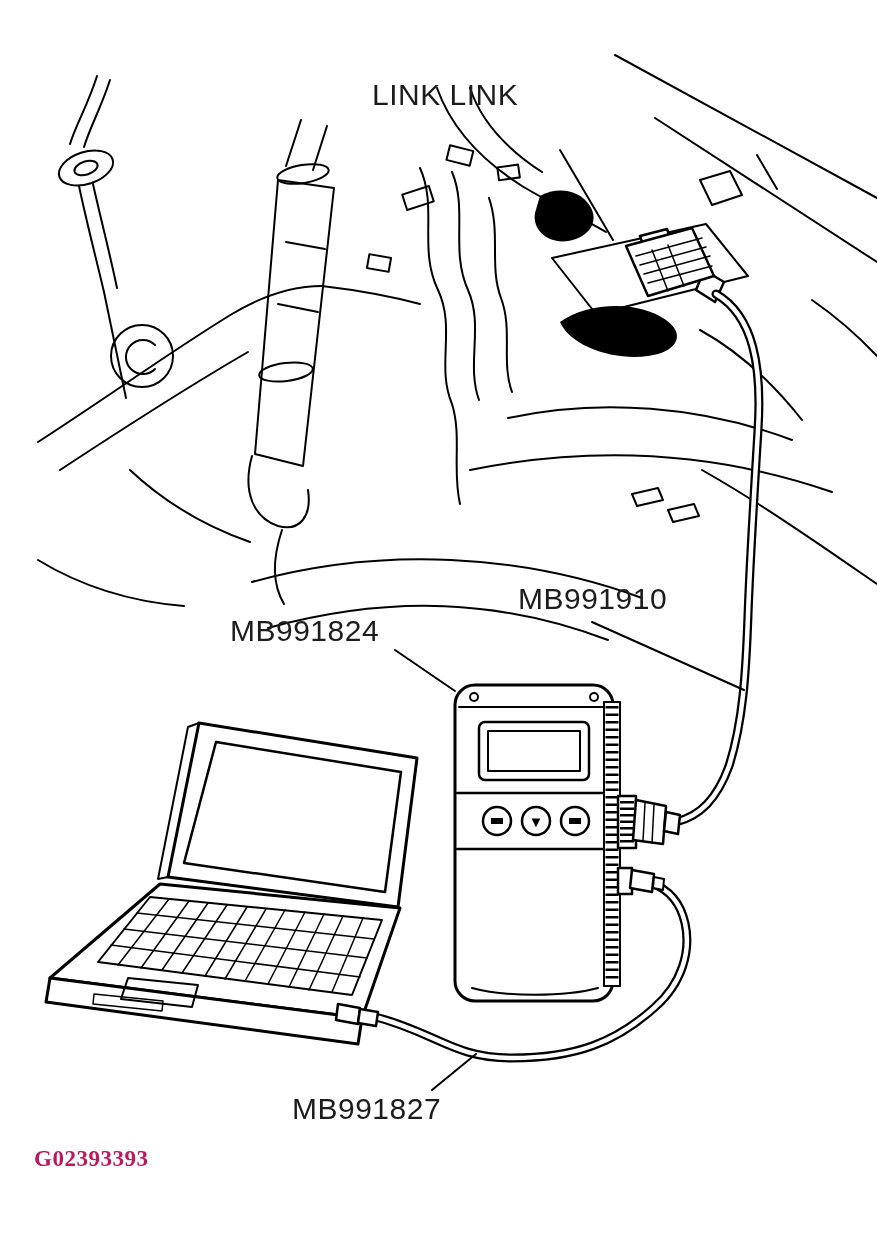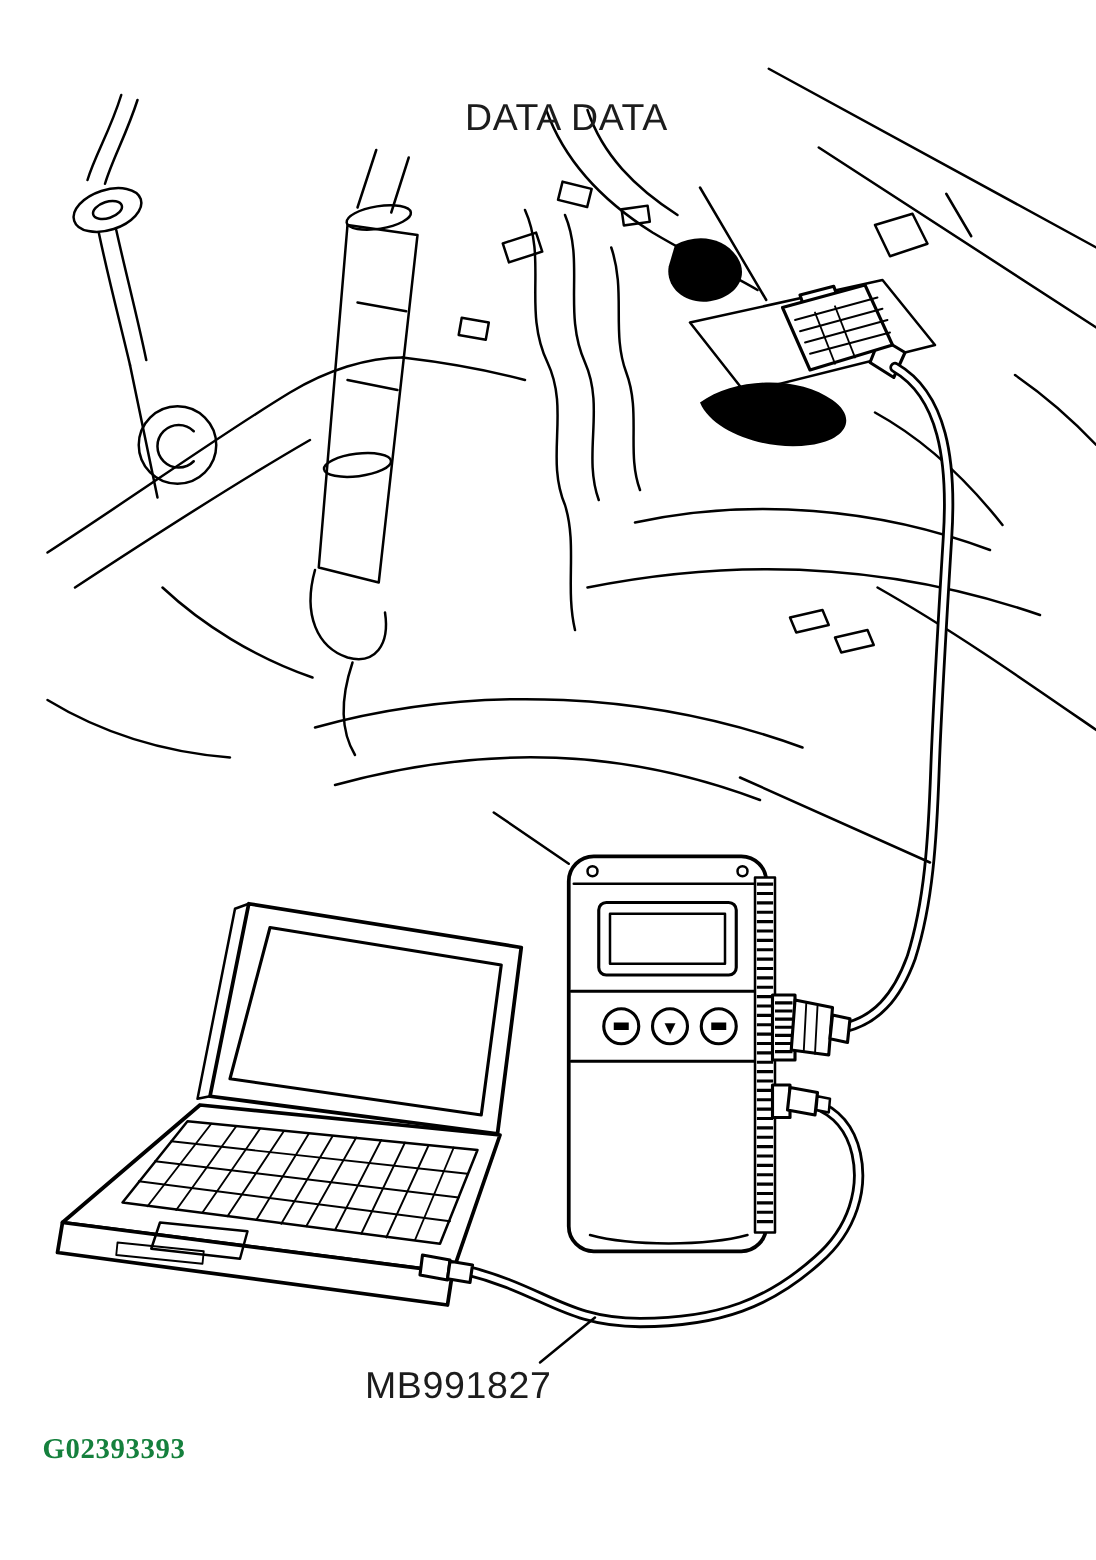--- a/index.html
+++ b/index.html
@@ -12,21 +12,21 @@
   .ln3{stroke-width:3}
   .wf{fill:#fff}
   .bk{fill:#000;stroke:none}
   .rib{stroke:#000;fill:none;stroke-width:13;stroke-dasharray:2.5 5}
   .rib2{stroke:#000;fill:none;stroke-width:14;stroke-dasharray:2.5 4}
   .cable-o{stroke:#000;fill:none;stroke-width:9;stroke-linecap:round}
   .cable-i{stroke:#fff;fill:none;stroke-width:4.5;stroke-linecap:round}
   .label{position:absolute;font-size:30px;letter-spacing:.5px;line-height:1.12;
          white-space:nowrap;color:#1c1c1c}
   .figure-id{position:absolute;font-family:"Liberation Serif",serif;font-weight:700;
-             font-size:23px;color:#15803d;letter-spacing:.5px}
+             font-size:23px;color:#be185d;letter-spacing:.5px}
   svg text{fill:#000;stroke:none;font-family:"Liberation Sans",sans-serif}
 </style>
 </head>
 <body>
 
 <div class="canvas">
 
 <svg width="877" height="1248" viewBox="0 0 877 1248">
 
   <g>
@@ -175,22 +175,24 @@
 
   <g>
     <path class="ln" d="M560,150 L613,240"></path>
     <path class="ln" d="M592,622 L744,690"></path>
     <path class="ln" d="M395,650 L455,691"></path>
     <path class="ln" d="M432,1090 L476,1054"></path>
   </g>
 </svg>
 
 <div class="label" style="left:372px;top:78px">
-  <div>DATA DATA</div>
+  <div>LINK LINK</div>
 </div>
 
+<div class="label" style="left:518px;top:582px">MB991910</div>
 
+<div class="label" style="left:230px;top:614px">MB991824</div>
 
 <div class="label" style="left:292px;top:1092px">MB991827</div>
 
 <div class="figure-id" style="left:34px;top:1146px">G02393393</div>
 
 </div>
 
 </body></html>

